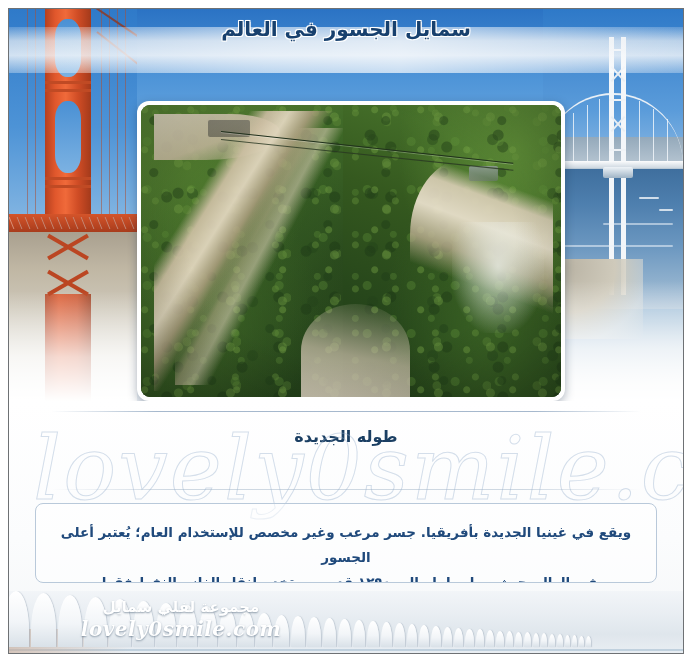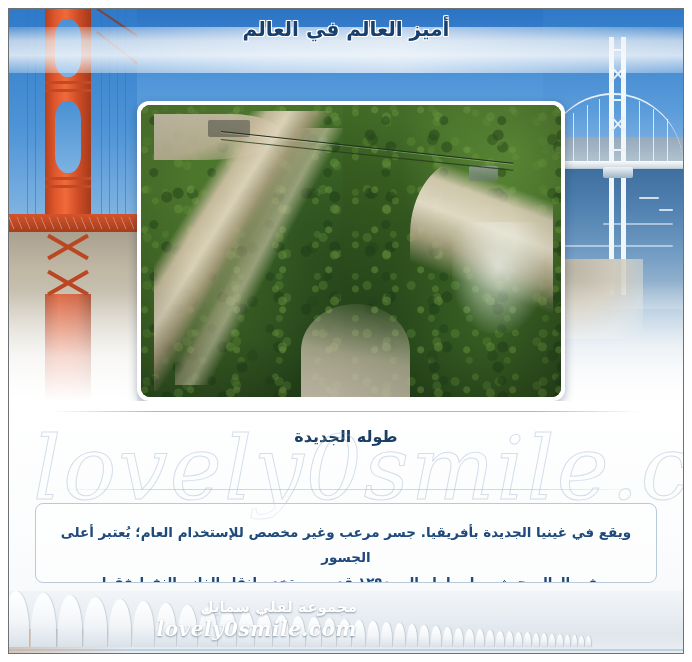--- a/index.html
+++ b/index.html
@@ -341,23 +341,22 @@
     position:absolute;left:0;bottom:2px;width:674px;height:2px;
     background:rgba(160,185,205,.55);
   }
   .railing .hazel{
     position:absolute;left:0;bottom:0;width:120px;height:24px;
     background:linear-gradient(90deg,rgba(200,170,150,.6),rgba(220,205,195,0));
   }
   
   .footer{
     position:absolute;left:22px;top:196px;width:300px;
-    text-align:right;
+    text-align:center;
     pointer-events:none;
-    margin-left:26px;
   }
   .footer .ar{
     direction:rtl;
     font-size:15px;font-weight:bold;color:#ffffff;
     text-shadow:0 1px 2px rgba(90,110,130,.65);
     line-height:20px;
   }
   .footer .url{
     font-family:"DejaVu Serif","Liberation Serif",serif;
     font-style:italic;font-weight:bold;
@@ -449,21 +448,21 @@
         <div class="boat" style="left:116px;top:200px;width:14px"></div>
         <div class="wake" style="left:60px;top:214px;width:70px"></div>
         <div class="wake" style="left:10px;top:236px;width:120px"></div>
         <div class="spit"></div>
         <div class="fade"></div>
       </div>
 
       <div class="titleband">
         <div class="sheen"></div>
       </div>
-      <div class="title">أميز العالم في العالم</div>
+      <div class="title">سمايل الجسور في العالم</div>
 
       <div class="photoframe">
         <div class="photo">
           <div class="forestL"></div>
           <div class="forestR"></div>
           <div class="noise"></div>
           <div class="plateau"></div>
           <div class="ridgeL"></div>
           <div class="ridgeL2"></div>
           <div class="cliffR"></div>

